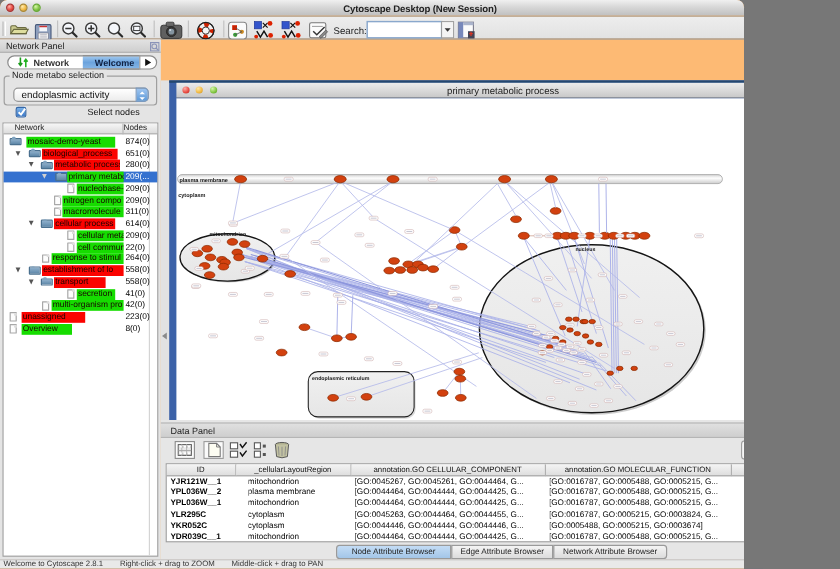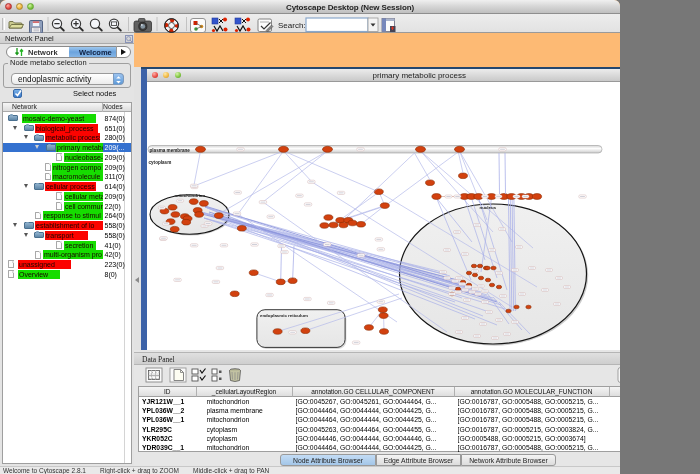--- a/index.html
+++ b/index.html
@@ -70,21 +70,21 @@
     background:linear-gradient(#ececec,#c9c9c9);border-bottom:1px solid #999;}
   #nettitle span{display:block;text-align:center;font-size:8px;line-height:14px;color:#222;}
   #nettitle .tl{top:3px;width:6px;height:6px;}
   #nettitle .t1{left:5px;background:radial-gradient(circle at 35% 30%,#ffb0a8,#e6483f 60%,#b03028);}
   #nettitle .t2{left:16.5px;background:radial-gradient(circle at 35% 30%,#ffe9a8,#f0b73f 60%,#c08a28);}
   #nettitle .t3{left:28px;background:radial-gradient(circle at 35% 30%,#d6f5a8,#7ec43f 60%,#4f9428);}
   #canvas{left:12.5px;top:15px;width:545.5px;height:287.5px;background:#fff;}
   
   #dp{left:134px;top:350px;width:566px;height:116px;background:#e6e6e6;}
   #dphead{left:0;top:2px;width:566px;height:13px;
-    background:linear-gradient(#e0e0e0,#cecece);border-top:1px solid #b5b5b5;border-bottom:1px solid #b5b5b5;font-family:Liberation Serif, serif;}
+    background:linear-gradient(#e0e0e0,#cecece);border-top:1px solid #b5b5b5;border-bottom:1px solid #b5b5b5;}
   #dphead span{position:absolute;left:8px;top:2px;font-size:7.5px;color:#222;}
   #dptools{left:0;top:15px;width:566px;height:21px;}
   #dptable{left:4px;top:36px;width:560px;height:66px;background:#fff;border:1px solid #9f9f9f;}
   .dcol{position:absolute;top:0;height:9.5px;
     background:linear-gradient(#f4f4f4,#dedede);border-right:1px solid #b0b0b0;border-bottom:1px solid #a0a0a0;
     font-size:6.5px;text-align:center;color:#111;line-height:9.5px;}
   .drow{position:absolute;height:9.37px;font-size:6.8px;line-height:9.4px;color:#000;white-space:nowrap;}
   .dc{position:absolute;top:0;overflow:hidden;}
   
   #btabs{left:280px;top:453.5px;width:276px;height:12px;}

